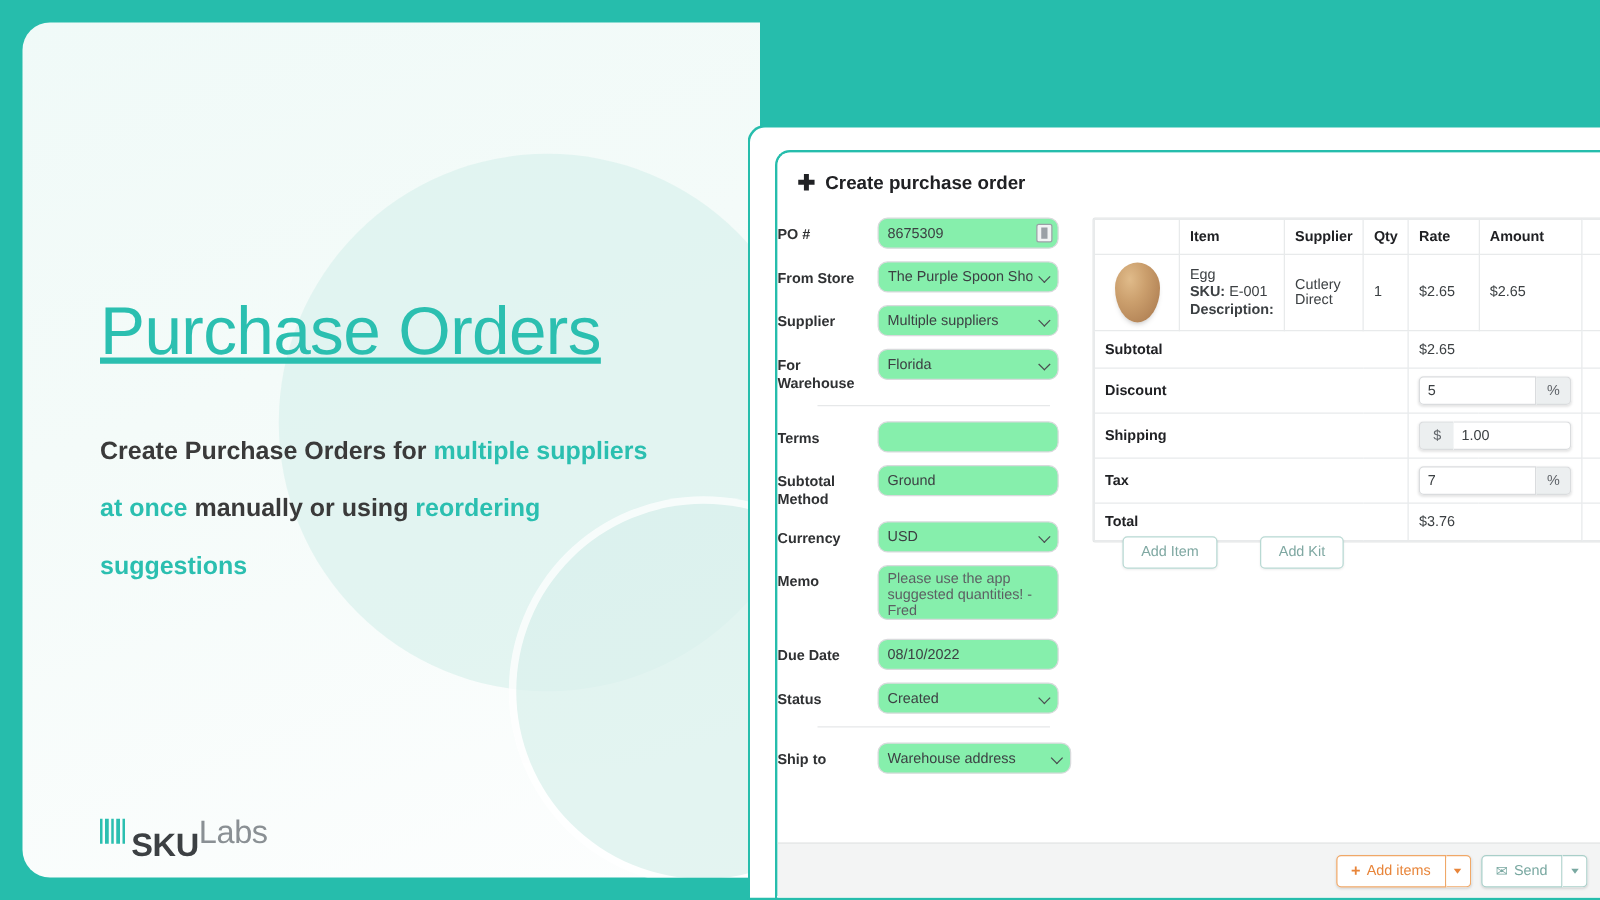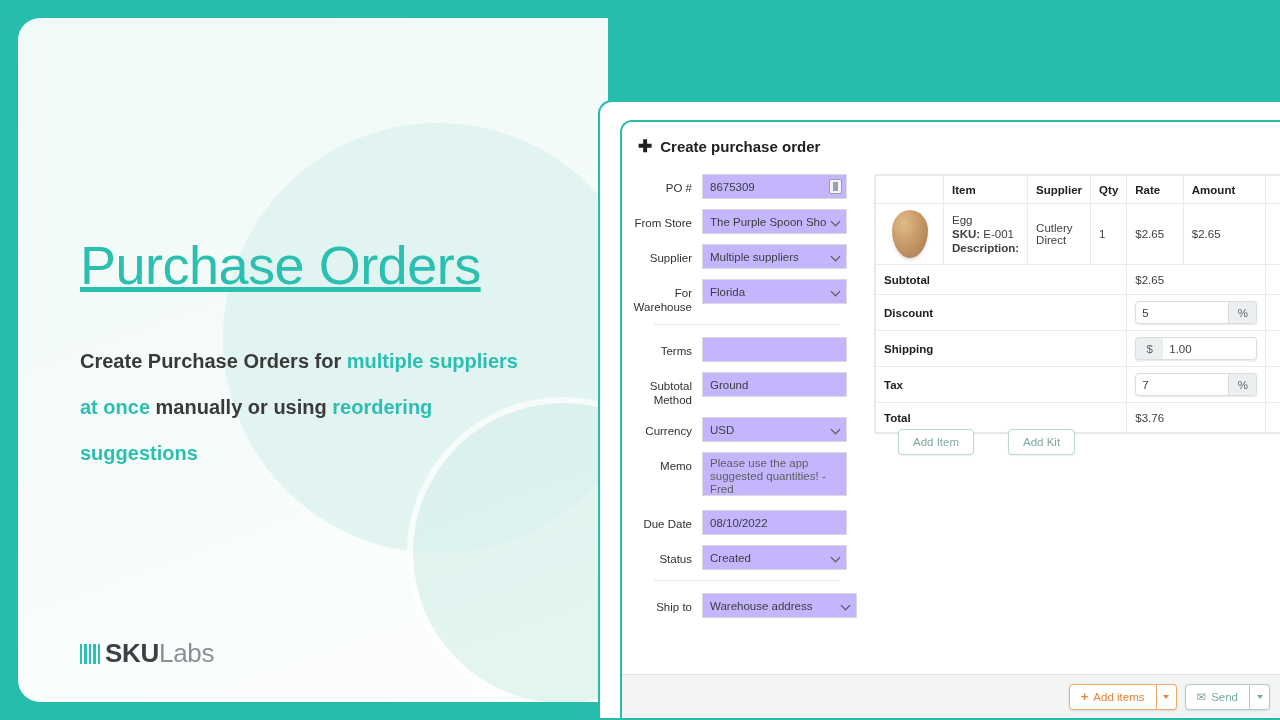--- a/index.html
+++ b/index.html
@@ -36,21 +36,21 @@
     font-size: 20px; font-weight: 700; line-height: 46px; color: #3a3a3a;
   }
   #hero-sub .hl { color: #2bbfb0; }
 
   
   #logo { position: absolute; left: 0; top: 620px; display: flex; align-items: center; }
   #logo-bars { display: flex; align-items: flex-end; height: 20px; margin-right: 3px; }
   #logo-bars i { display:block; width: 2px; height: 20px; background: #2bbfb0; margin-right: 2px; }
   #logo-bars i:nth-child(2) { width: 3px; }
   #logo-bars i:nth-child(4) { width: 3px; }
-  #logo-sku  { font-size: 26px; font-weight: 700; color: #3c4043; letter-spacing: -.3px; }
+  #logo-sku  { font-size: 26px; font-weight: 700; color: #3c4043; letter-spacing: -.3px; margin-top: 23px; }
   #logo-labs { font-size: 26px; font-weight: 400; color: #8a9094; letter-spacing: -.3px; }
 
   
   #app-outer {
     position: absolute; left: 598px; top: 100px;
     width: 682px; height: 620px;
     border: 2px solid #26bdac;
     border-right: none;
     border-radius: 14px 0 0 0;
     background: #ffffff;
@@ -76,29 +76,29 @@
     position: absolute; left: 16px; top: 16px;
     font-size: 15px; font-weight: 700; color: #202124;
     display: flex; align-items: center; gap: 8px;
   }
   #po-header .plus { font-size: 17px; font-weight: 700; line-height: 1; }
 
   
   #form-col { position: absolute; left: 0; top: 52px; width: 250px; }
   .frow { display: flex; align-items: flex-start; margin-bottom: 10px; }
   .flabel {
-    width: 80px; text-align: right; padding-right: 10px;
-    font-size: 11.5px; font-weight: 400; color: #2f3133;
+    width: 80px; text-align: left; padding-right: 10px;
+    font-size: 11.5px; font-weight: 700; color: #2f3133;
     line-height: 14px; padding-top: 7px;
   }
   .fctl { width: 145px; }
   .inp, .sel, .ta {
     width: 100%; height: 25px;
-    border: 1px solid #d8dadc; border-radius: 0;
-    background: #c4b5fd; font-size: 11.5px; color: #3c4043;
+    border: 1px solid #d8dadc; border-radius: 8px;
+    background: #86efac; font-size: 11.5px; color: #3c4043;
     padding: 0 7px; font-family: "Liberation Sans", sans-serif;
     outline: none;
   }
   .sel { appearance: none; -webkit-appearance: none; padding-right: 20px;
          background-image: linear-gradient(transparent,transparent); cursor: pointer; }
   .sel-wrap { position: relative; }
   .sel-wrap::after {
     content: ""; position: absolute; right: 8px; top: 9px;
     width: 6px; height: 6px; border-right: 1.6px solid #4a4d50;
     border-bottom: 1.6px solid #4a4d50; transform: rotate(45deg);

